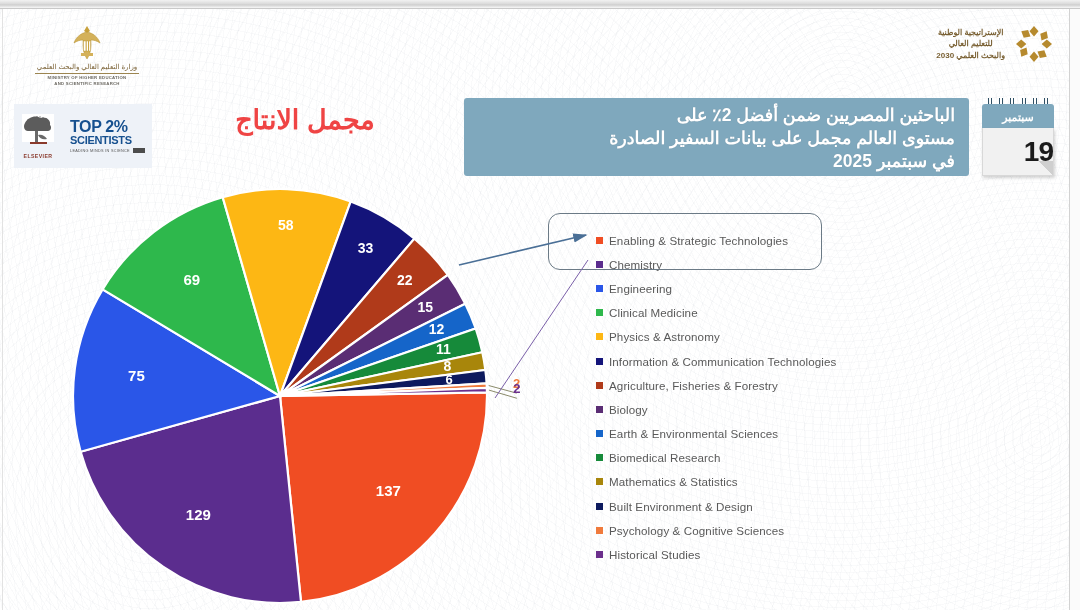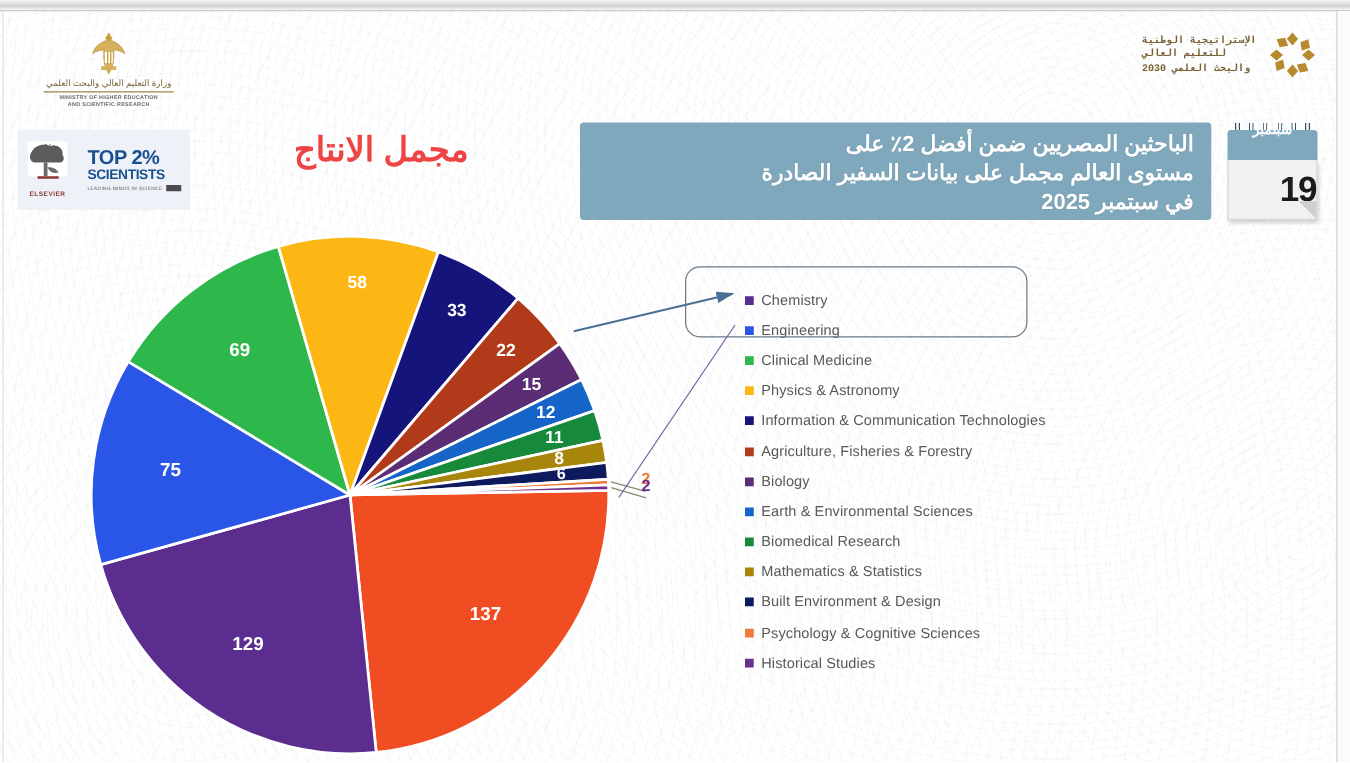--- a/index.html
+++ b/index.html
@@ -69,21 +69,21 @@
     margin-top: 1px;
   }
   .badge .txt { flex: 1; }
   .badge .l1 { font-size: 16px; font-weight: bold; color: #16508f; line-height: 1; letter-spacing: -.4px; }
   .badge .l2 { font-size: 11px; font-weight: bold; color: #16508f; line-height: 1.05; letter-spacing: -.3px; }
   .badge .l3 { font-size: 3.8px; color: #555; letter-spacing: .3px; margin-top: 2px; display:flex; align-items:center; gap:3px;}
   .badge .l3 .bar { flex:1; height: 5px; background: #4c4c4c; }
 
   
   .nsl { position: absolute; right: 26px; top: 24px; display: flex; align-items: center; gap: 9px; }
-  .nsl .txt { text-align: left; direction: rtl; font-family: Liberation Mono, monospace; }
+  .nsl .txt { text-align: center; direction: rtl; }
   .nsl .txt div { font-size: 8px; font-weight: bold; color: #7a6134; line-height: 1.45; white-space: nowrap; }
 
   
   .banner {
     position: absolute; left: 464px; top: 98px; width: 505px; height: 78px;
     background: #7fa8bd; border-radius: 3px;
     padding: 6px 14px 6px 14px;
     direction: rtl; 
   }
   .banner .line {
@@ -92,21 +92,21 @@
   }
 
   
   .cal { position: absolute; right: 26px; top: 98px; width: 72px; height: 82px; }
   .cal .rings { position: absolute; left: 6px; top: 0; width: 60px; height: 9px; display: flex; justify-content: space-between; }
   .cal .rings i { display: block; width: 4px; height: 9px; border: 1.5px solid #2f4f63; border-top: none; border-radius: 0 0 3px 3px; }
   .cal .head {
     position: absolute; left: 0; top: 6px; width: 72px; height: 24px;
     background: #7fa8bd; border-radius: 3px 3px 0 0;
     color: #ffffff; font-size: 11px; font-weight: bold;
-    display: flex; align-items: flex-end; justify-content: center; padding-bottom: 18px;
+    display: flex; align-items: flex-end; justify-content: center; padding-bottom: 4px;
     direction: rtl;
   }
   .cal .body {
     position: absolute; left: 0; top: 30px; width: 72px; height: 48px;
     background: #f1f1f1; border: 1px solid #d8d8d8; border-top: none;
     box-shadow: 1px 2px 3px rgba(0,0,0,.18);
     display: flex; align-items: center; justify-content: flex-end;
   }
   .cal .body span { font-size: 28px; font-weight: bold; color: #1b1b1b; letter-spacing: -1px; }
   .cal .fold {
@@ -266,20 +266,24 @@
         <text x="402.9999192358615" y="218.1666523352682" text-anchor="middle" dominant-baseline="middle" class="slice-label" font-size="13" fill="#ffffff">6</text>
         <path d="M 442.73871398879385 223.55254661151696 L 470.703709164326 231.15288778435178" stroke="#8a8a6a" stroke-width="1" fill="none"></path>
         <text x="470.703709164326" y="222.15288778435178" text-anchor="middle" dominant-baseline="middle" class="slice-label" font-size="13" fill="#f07a3c">2</text>
         <path d="M 442.9162825315915 228.08502804907286 L 470.905066794197 236.29259161545582" stroke="#8a8a6a" stroke-width="1" fill="none"></path>
         <text x="470.905066794197" y="227.29259161545582" text-anchor="middle" dominant-baseline="middle" class="slice-label" font-size="13" fill="#6b2f8c">2</text>
       </svg>
   </div>
 
   <div class="legend" id="legend">
       <div class="legend-row">
+        <span class="sw" style="background: rgb(240, 77, 35);"></span>
+        <span class="lb">Enabling &amp; Strategic Technologies</span>
+      </div>
+      <div class="legend-row">
         <span class="sw" style="background: rgb(91, 45, 142);"></span>
         <span class="lb">Chemistry</span>
       </div>
       <div class="legend-row">
         <span class="sw" style="background: rgb(42, 86, 232);"></span>
         <span class="lb">Engineering</span>
       </div>
       <div class="legend-row">
         <span class="sw" style="background: rgb(46, 184, 76);"></span>
         <span class="lb">Clinical Medicine</span>

